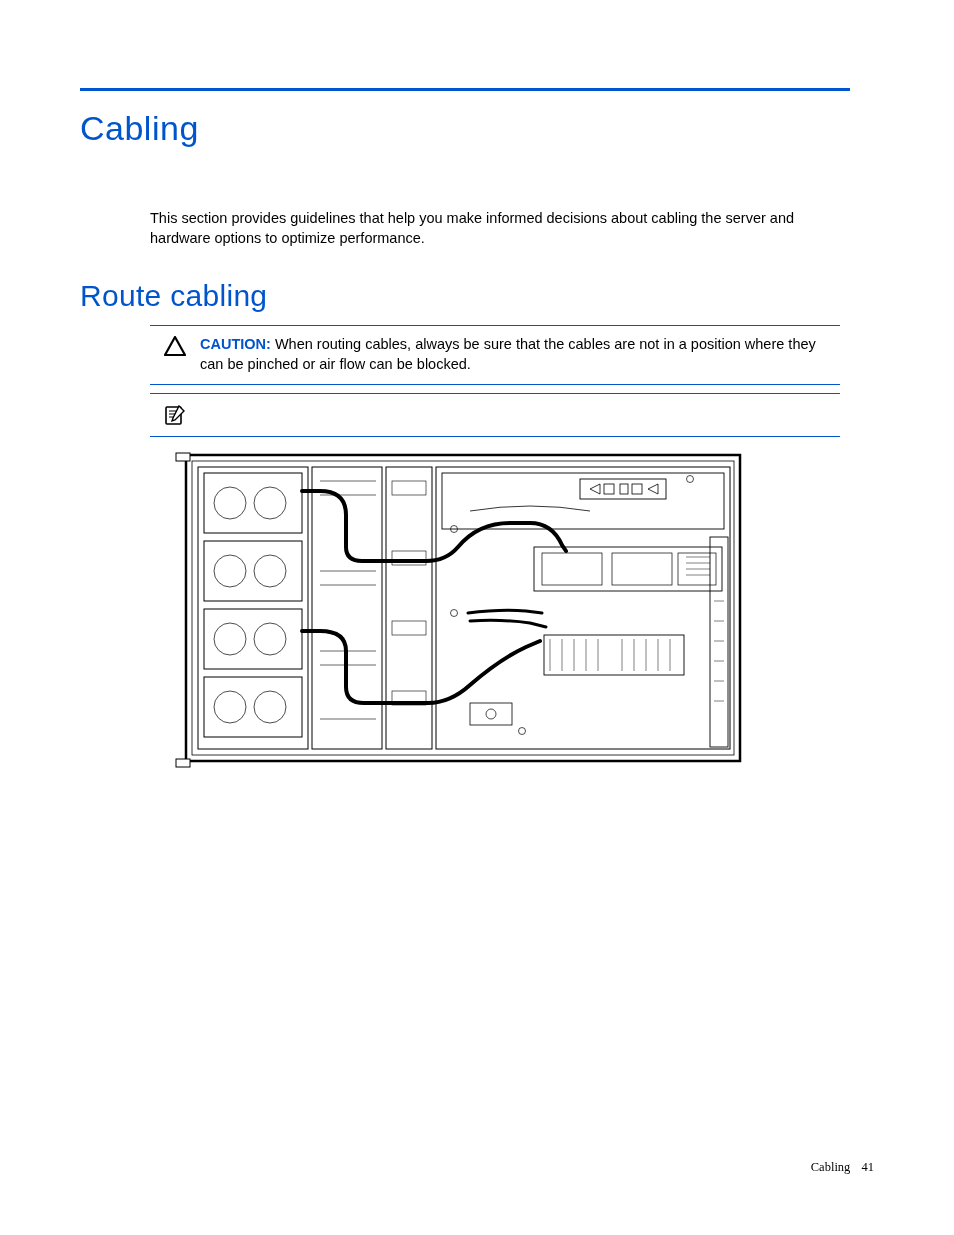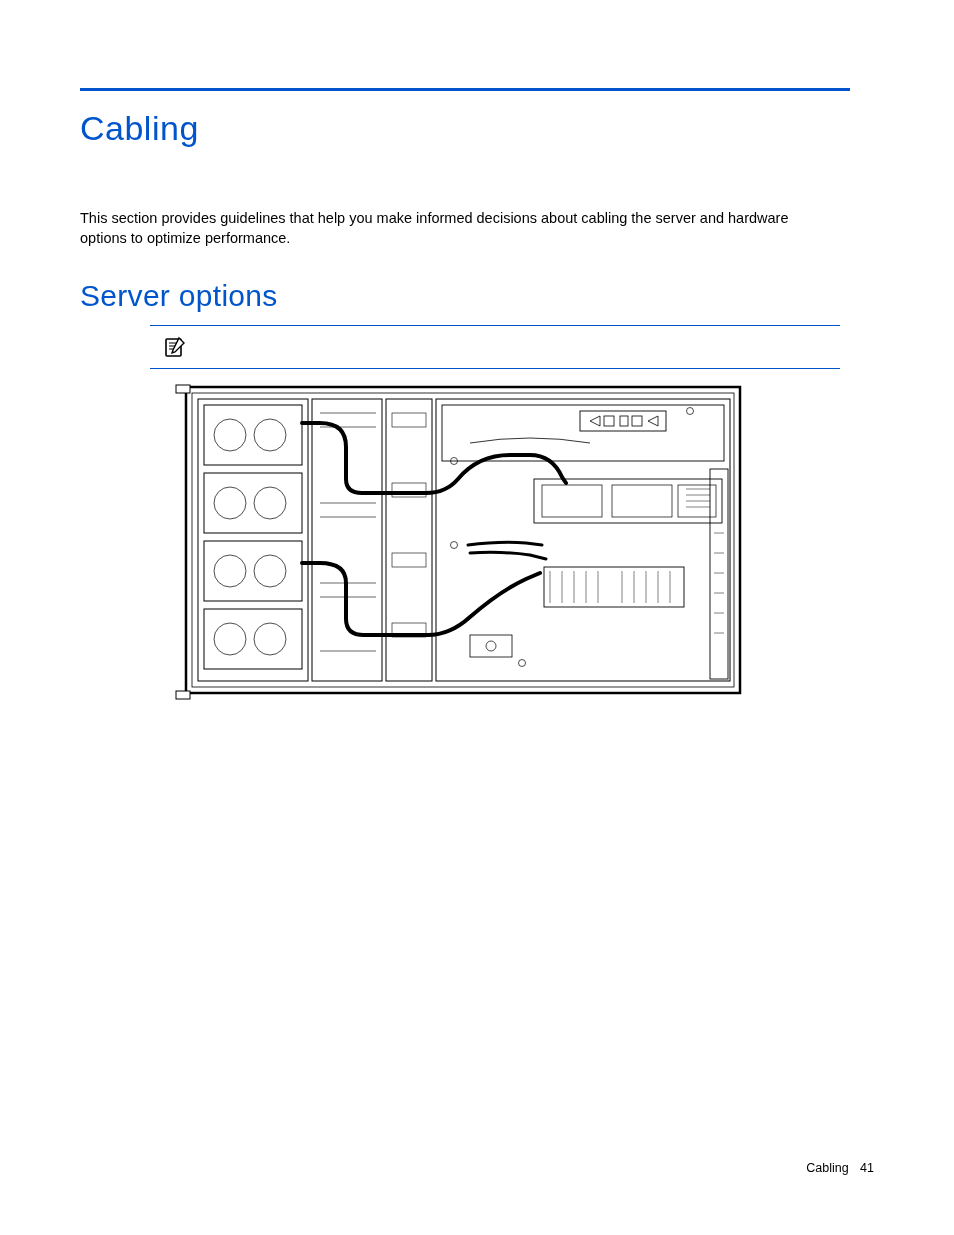--- a/index.html
+++ b/index.html
@@ -30,20 +30,21 @@
       font-size: 30px;
       font-weight: 400;
       color: #0055cc;
       margin-bottom: 12px;
       letter-spacing: 0.3px;
     }
     .body-text {
       font-size: 14.5px;
       color: #000;
       line-height: 1.4;
+      margin-left: 70px;
       margin-bottom: 30px;
       max-width: 720px;
     }
     .admonition-wrap {
       margin-left: 70px;
       margin-right: 10px;
       margin-bottom: 8px;
     }
     .admonition {
       display: flex;
@@ -76,35 +77,48 @@
     }
     .diagram svg {
       display: block;
     }
     .footer {
       position: absolute;
       bottom: 60px;
       right: 80px;
       font-size: 12.5px;
       color: #000;
+      font-family: Liberation Serif, serif;
     }
     .footer .sec { margin-right: 8px; }
   </style>
 </head>
 <body>
 
 <div class="page">
   <div class="top-rule"></div>
 
   <h1 class="h1">Cabling</h1>
 
   <p class="body-text">This section provides guidelines that help you make informed decisions about cabling the server and hardware options to optimize performance.</p>
 
-  <h2 class="h2">Server options</h2>
-
+  <h2 class="h2">Route cabling</h2>
+
+  <div class="admonition-wrap">
+    <div class="admonition">
+      <div class="icon-cell">
+        <svg width="22" height="20" viewBox="0 0 22 20">
+          <path d="M11 1 L21 19 L1 19 Z" fill="none" stroke="#000" stroke-width="2.2" stroke-linejoin="round"></path>
+        </svg>
+      </div>
+      <div class="text-cell">
+        <span class="label">CAUTION:</span><span>  When routing cables, always be sure that the cables are not in a position where they can be pinched or air flow can be blocked.</span>
+      </div>
+    </div>
+  </div>
 
   <div class="admonition-wrap">
     <div class="admonition">
       <div class="icon-cell">
         <svg width="22" height="22" viewBox="0 0 22 22">
           <rect x="2" y="3" width="15" height="17" rx="1" fill="none" stroke="#000" stroke-width="1.6"></rect>
           <path d="M5 7 L14 7 M5 10 L14 10 M5 13 L11 13" stroke="#000" stroke-width="1.2"></path>
           <path d="M15 2 L20 7 L11 16 L8 17 L9 14 Z" fill="#fff" stroke="#000" stroke-width="1.4"></path>
         </svg>
       </div>

